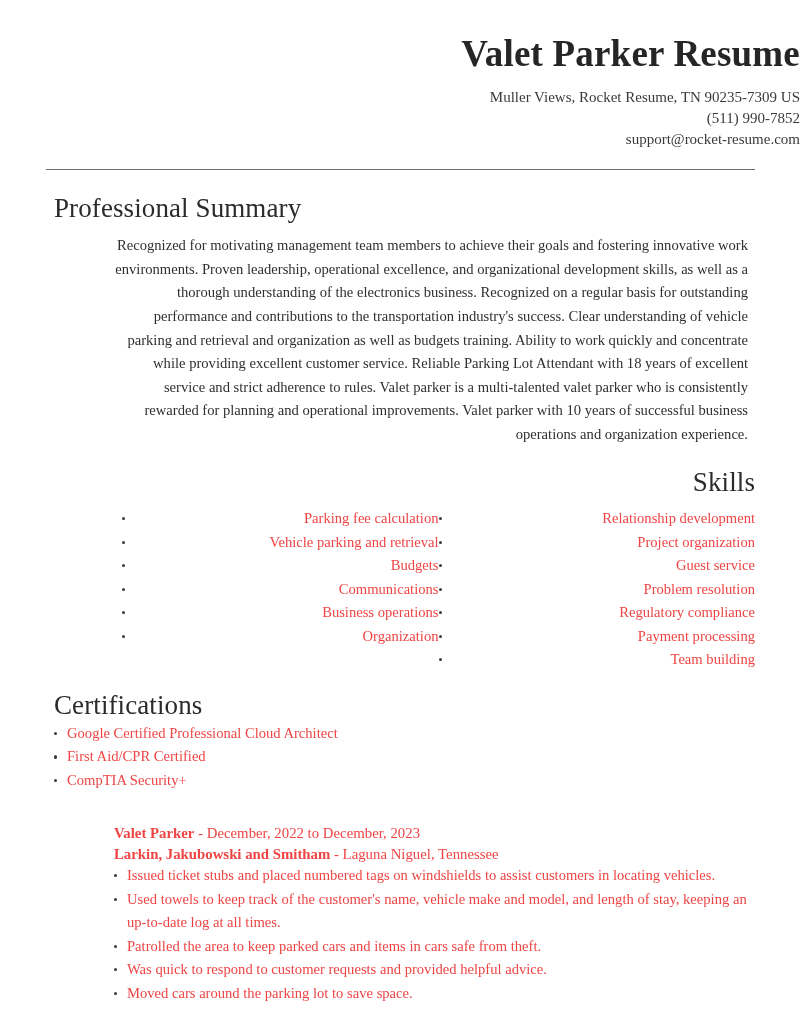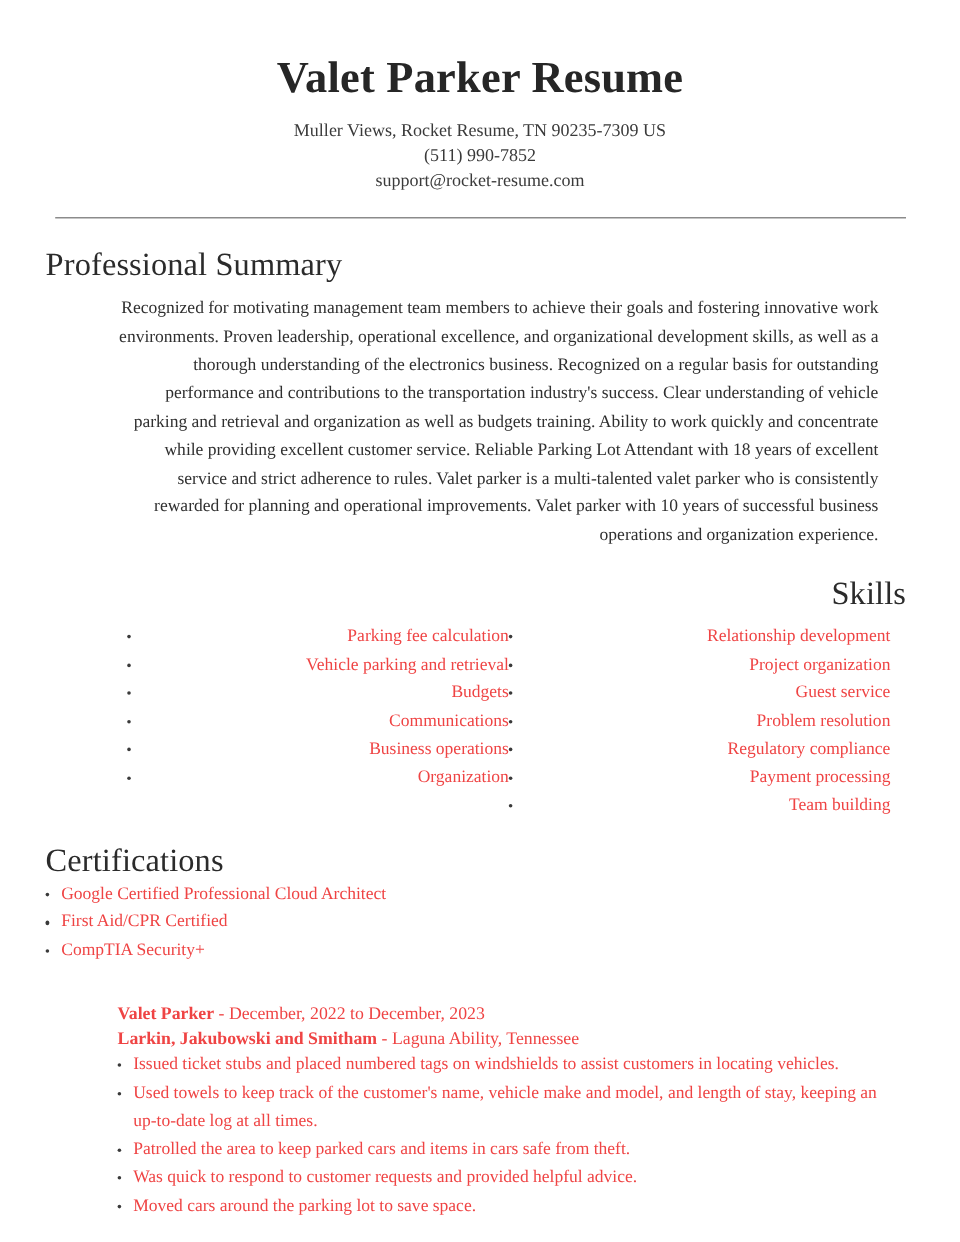--- a/index.html
+++ b/index.html
@@ -19,22 +19,22 @@
 
   .page {
     width: 800px;
     height: 1035px;
     padding: 0;
     position: relative;
   }
 
   
   .resume-header {
-    padding-top: 44px;
-    text-align: center;
+    padding-top: 32px;
+    text-align: right;
   }
 
   .resume-title {
     font-family: "Liberation Serif", "DejaVu Serif", serif;
     font-size: 37px;
     font-weight: 700;
     letter-spacing: 0.2px;
     color: #262626;
     line-height: 1.18;
   }
@@ -50,21 +50,21 @@
 
   .header-rule {
     margin: 18px auto 0 auto;
     width: 709px;
     height: 1px;
     background: #6f6f6f;
   }
 
   
   .section {
-    padding-left: 38px;
+    padding-left: 54px;
     padding-right: 45px;
   }
 
   .section-heading {
     font-family: "Liberation Serif", "DejaVu Serif", serif;
     font-size: 27px;
     font-weight: 400;
     color: #2b2b2b;
     line-height: 1.2;
     letter-spacing: 0.1px;
@@ -199,21 +199,21 @@
         <li>Google Certified Professional Cloud Architect</li>
         <li>First Aid/CPR Certified</li>
         <li>CompTIA Security+</li>
       </ul>
   </div>
 
   <div class="section" id="section-work">
     <div id="jobs-container">
         <div class="job" id="job-0">
           <div class="job-line"><span class="strong">Valet Parker</span><span class="sep"> - </span><span class="light">December, 2022 to December, 2023</span></div>
-          <div class="job-line"><span class="strong">Larkin, Jakubowski and Smitham</span><span class="sep"> - </span><span class="light">Laguna Ability, Tennessee</span></div>
+          <div class="job-line"><span class="strong">Larkin, Jakubowski and Smitham</span><span class="sep"> - </span><span class="light">Laguna Niguel, Tennessee</span></div>
           <ul class="bullets job-bullets">
             <li>Issued ticket stubs and placed numbered tags on windshields to assist customers in locating vehicles.</li>
             <li>Used towels to keep track of the customer's name, vehicle make and model, and length of stay, keeping an up-to-date log at all times.</li>
             <li>Patrolled the area to keep parked cars and items in cars safe from theft.</li>
             <li>Was quick to respond to customer requests and provided helpful advice.</li>
             <li>Moved cars around the parking lot to save space.</li>
           </ul>
         </div>
       </div>
   </div>

